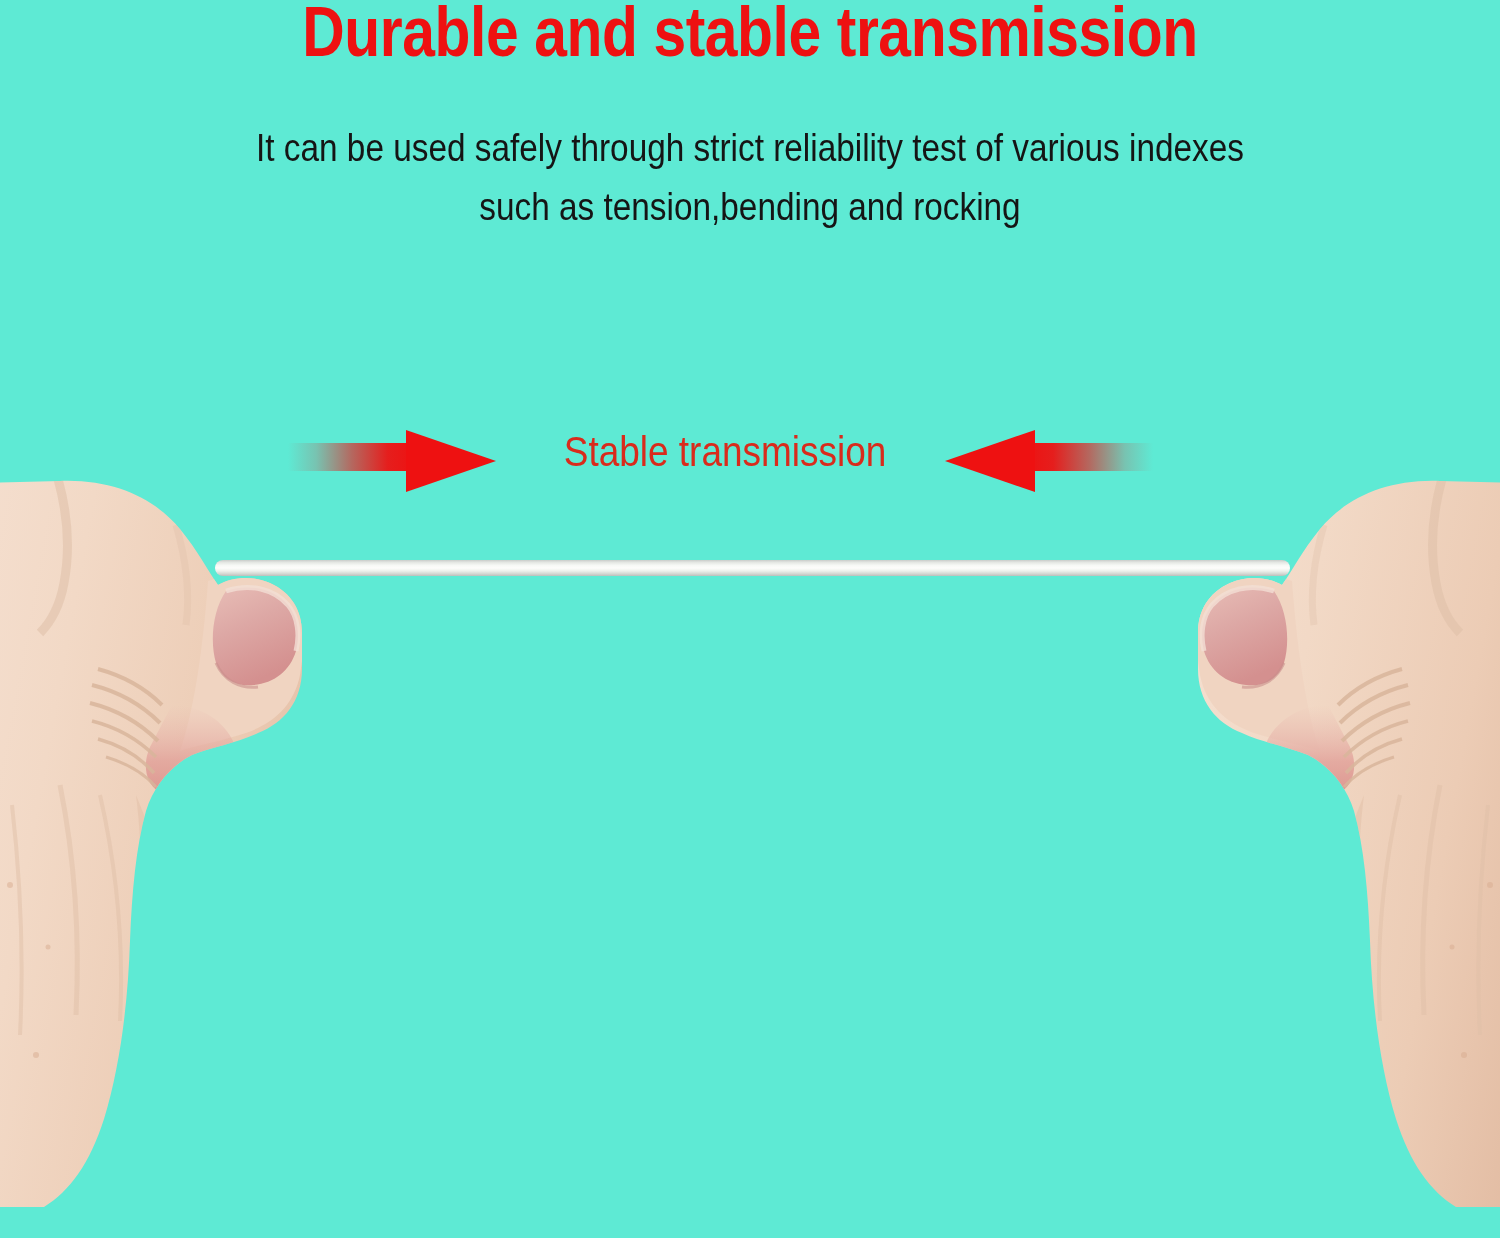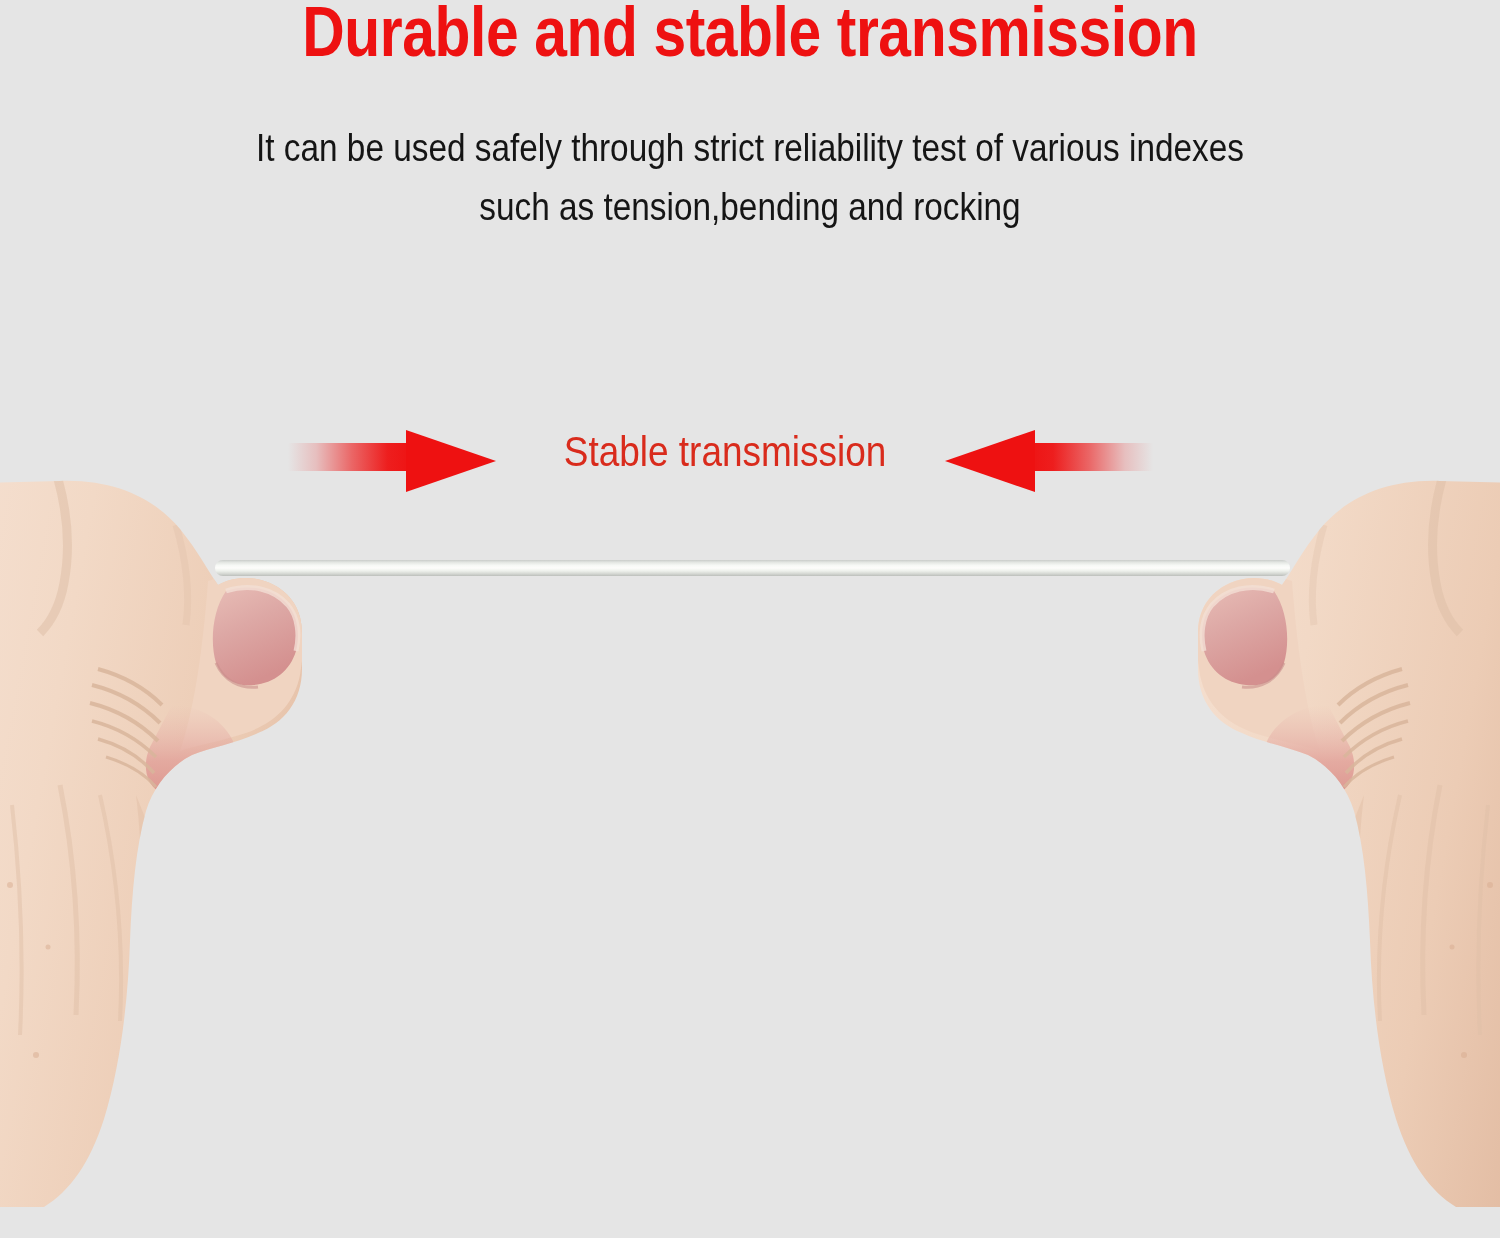--- a/index.html
+++ b/index.html
@@ -4,21 +4,21 @@
 <style>
   html, body {
     margin: 0;
     padding: 0;
     background: #ffffff;
   }
   #stage {
     position: relative;
     width: 1500px;
     height: 1238px;
-    background: #e5e5e5;
+    background: #5eead4;
     overflow: hidden;
     font-family: "Liberation Sans", sans-serif;
   }
 
   
   #headline {
     position: absolute;
     left: 0;
     top: -4px;
     width: 1500px;

